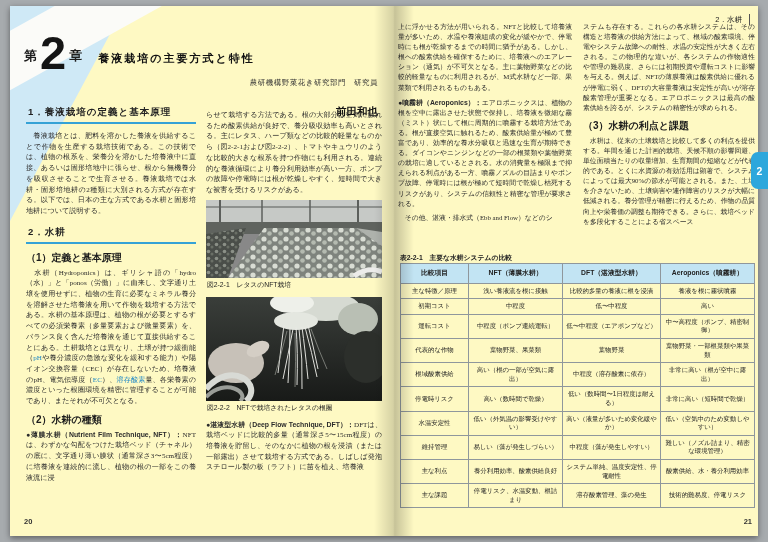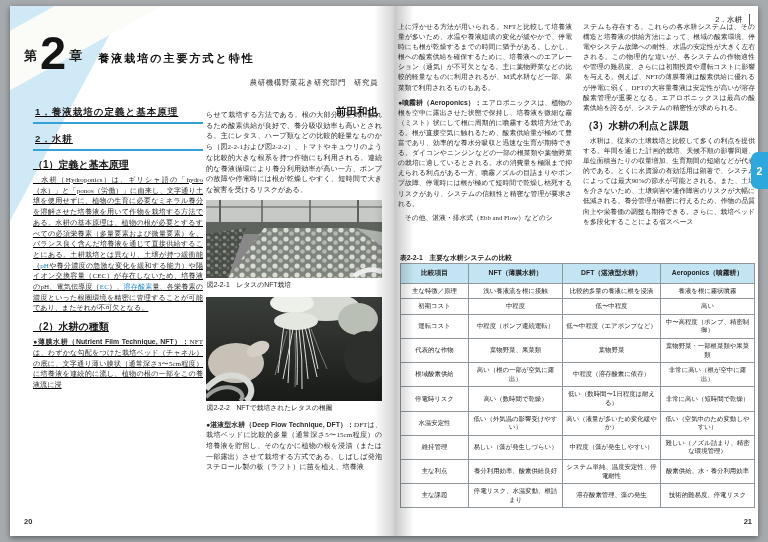--- a/index.html
+++ b/index.html
@@ -3,21 +3,21 @@
 <meta charset="utf-8">
 <style>
   html,body{margin:0;padding:0;}
   body{
     width:768px;height:542px;position:relative;overflow:hidden;
     background:#a7abae;
     font-family:"Liberation Sans","DejaVu Sans",sans-serif;
   }
   .spread{position:absolute;left:10px;top:6px;width:748px;height:530px;display:flex;
     box-shadow:0 2px 6px rgba(0,0,0,.45);}
-  .page{position:relative;width:374px;height:530px;background:#ffffff;overflow:hidden;}
+  .page{position:relative;width:374px;height:530px;background:#fef9c3;overflow:hidden;}
   .page.left{border-right:none;}
   .gutter{position:absolute;left:364px;top:0;width:40px;height:530px;pointer-events:none;
     background:linear-gradient(to right,rgba(0,0,0,0) 0%,rgba(0,0,0,.16) 48%,rgba(0,0,0,.22) 52%,rgba(0,0,0,0) 100%);}
   
   .tri{position:absolute;left:0;top:0;width:150px;height:230px;
     background:#cfe9f6;clip-path:polygon(0 0,115px 0,0 215px);}
   .tri-slash{position:absolute;left:-60px;top:58px;width:320px;height:52px;background:#fbfbf8;
     transform:rotate(-29deg);transform-origin:left top;}
   .chapterline{position:absolute;left:14px;top:26px;display:flex;align-items:flex-end;}
   .ch-prefix,.ch-suffix{font-weight:bold;font-size:13px;color:#1d1d1d;padding-bottom:9px;}
@@ -72,22 +72,23 @@
       <span class="ch-num">2</span>
       <span class="ch-suffix">章</span>
       <span class="ch-title">養液栽培の主要方式と特性</span>
     </div>
 
     <div class="authorblock">
       <div class="affil">農研機構野菜花き研究部門　研究員</div>
       <div class="aname">前田和也</div>
     </div>
 
-    <div class="col lp" style="left:23px;top:100px;width:170px;height:418px;text-decoration:underline;">
+    <div class="col lp" style="left:16px;top:100px;width:170px;height:418px;">
       <div class="sec-h">1．養液栽培の定義と基本原理</div>
+      <p>　養液栽培とは、肥料を溶かした養液を供給することで作物を生産する栽培技術である。この技術では、植物の根系を、栄養分を溶かした培養液中に直接、あるいは固形培地中に張らせ、根から無機養分を吸収させることで生育させる。養液栽培では水耕・固形培地耕の2種類に大別される方式が存在する。以下では、日本の主な方式である水耕と固形培地耕について説明する。</p>
       <div class="sec-h second">2．水耕</div>
       <div class="sub-h">（1）定義と基本原理</div>
       <p><span>　水耕（Hydroponics）は、ギリシャ語の「hydro（水）」と「ponos（労働）」に由来し、文字通り土壌を使用せずに、植物の生育に必要なミネラル養分を溶解させた培養液を用いて作物を栽培する方法である。水耕の基本原理は、植物の根が必要とするすべての必須栄養素（多量要素および微量要素）を、バランス良く含んだ培養液を通じて直接供給することにある。土耕栽培とは異なり、土壌が持つ緩衝能（</span><span class="term">pH</span><span>や養分濃度の急激な変化を緩和する能力）や陽イオン交換容量（CEC）が存在しないため、培養液のpH、電気伝導度（</span><span class="term">EC</span><span>）、</span><span class="term">溶存酸素</span><span>量、各栄養素の濃度といった根圏環境を精密に管理することが可能であり、またそれが不可欠となる。</span></p>
       <div class="sub-h">（2）水耕の種類</div>
       <p><span class="lead">●薄膜水耕（Nutrient Film Technique, NFT）：</span><span>NFTは、わずかな勾配をつけた栽培ベッド（チャネル）の底に、文字通り薄い膜状（通常深さ3〜5cm程度）に培養液を連続的に流し、植物の根の一部をこの養液流に浸</span></p>
     </div>
 
     <div class="col lp" style="left:196px;top:104px;width:176px;height:414px;">
       <p>らせて栽培する方法である。根の大部分は空気に触れるため酸素供給が良好で、養分吸収効率も高いとされる。主にレタス、ハーブ類などの比較的軽量なものから（図2-2-1および図2-2-2）、トマトやキュウリのような比較的大きな根系を持つ作物にも利用される。連続的な養液循環により養分利用効率が高い一方、ポンプの故障や停電時には根が乾燥しやすく、短時間で大きな被害を受けるリスクがある。</p>
 

